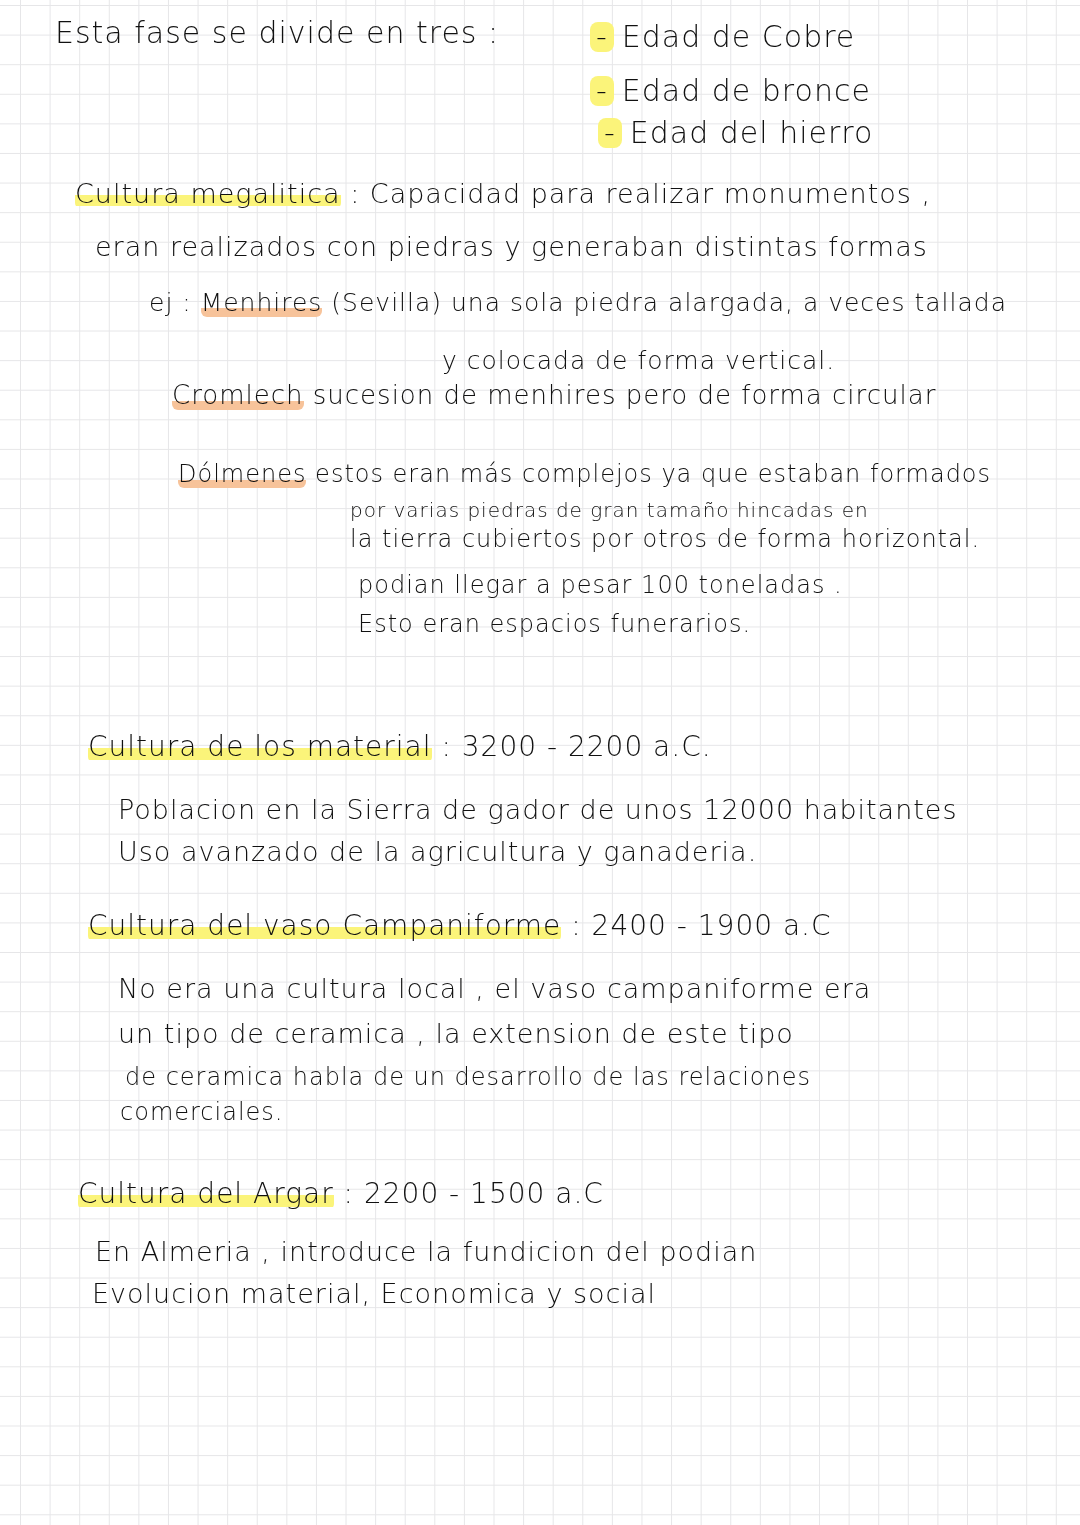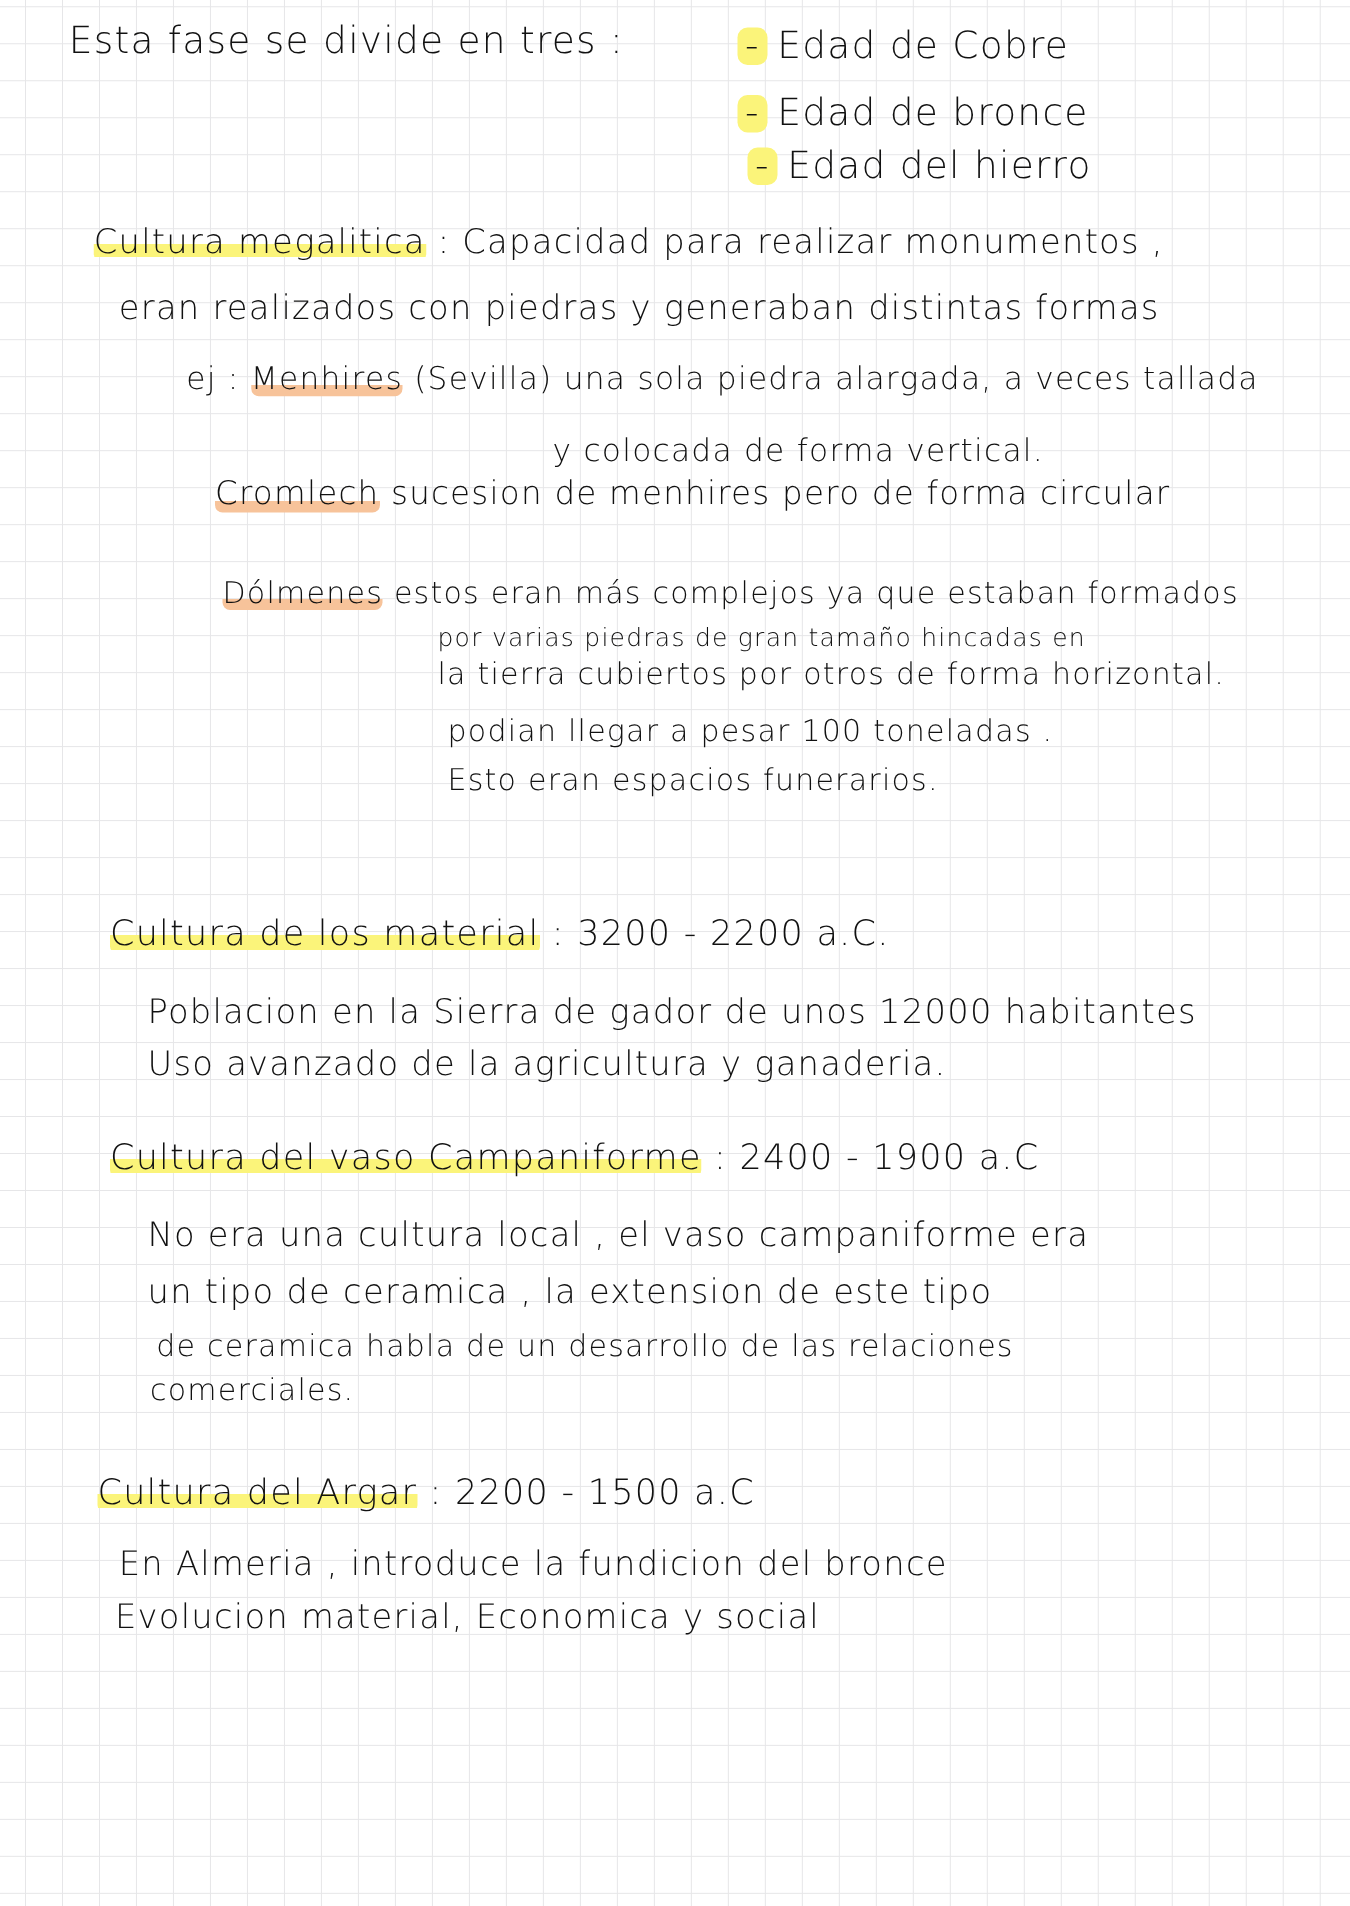--- a/index.html
+++ b/index.html
@@ -95,14 +95,14 @@
 </div>
 <div class="line" style="left:118px; top:975px; font-size:27px;">No era una cultura local , el vaso campaniforme era</div>
 <div class="line" style="left:118px; top:1020px; font-size:27px;">un tipo de ceramica , la extension de este tipo</div>
 <div class="line" style="left:125px; top:1065px; font-size:24px;">de ceramica habla de un desarrollo de las relaciones</div>
 <div class="line" style="left:120px; top:1100px; font-size:24px;">comerciales.</div>
 
 <div class="line" style="left:78px; top:1180px; font-size:28px;">
   <span class="hl-yellow">Cultura del Argar</span>
   <span>: 2200 - 1500 a.C</span>
 </div>
-<div class="line" style="left:95px; top:1238px; font-size:27px;">En Almeria , introduce la fundicion del bronce</div>
+<div class="line" style="left:95px; top:1238px; font-size:27px;">En Almeria , introduce la fundicion del podian</div>
 <div class="line" style="left:92px; top:1280px; font-size:27px;">Evolucion material, Economica y social</div>
 
 </body></html>

